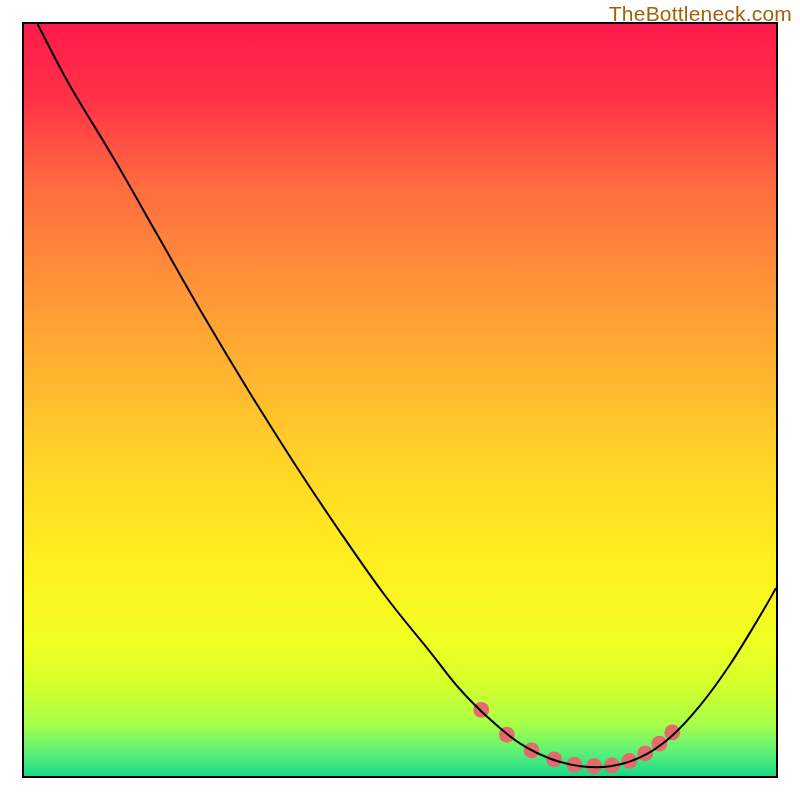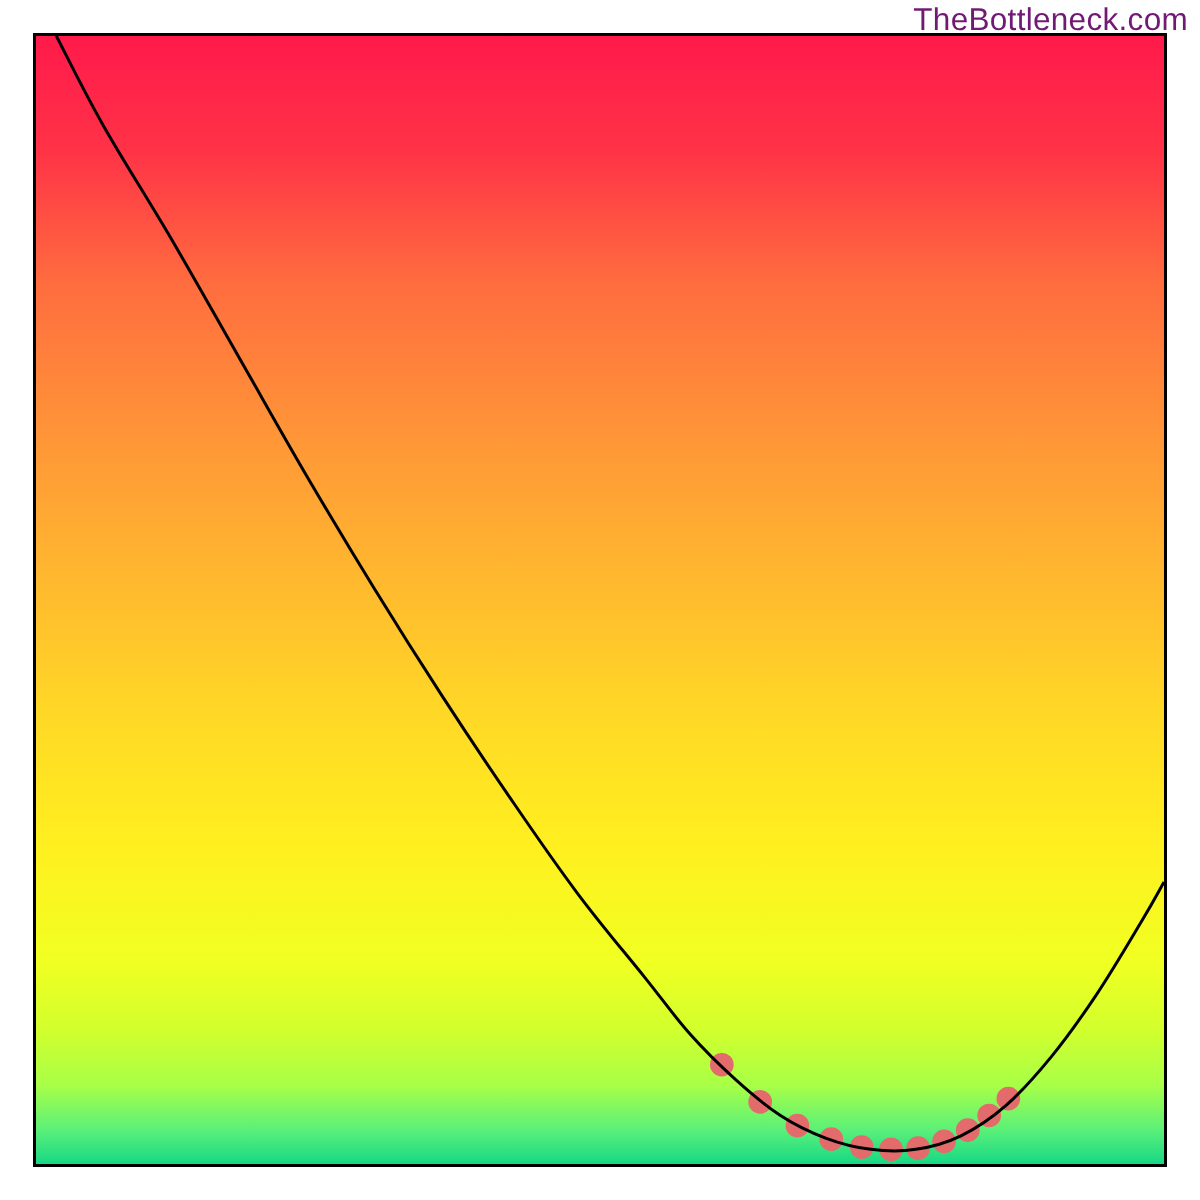--- a/index.html
+++ b/index.html
@@ -13,21 +13,21 @@
   .chart-container {
     position: relative;
     width: 800px;
     height: 800px;
     background: #ffffff;
   }
   .watermark {
     position: absolute;
     top: 2px;
     right: 8px;
-    color: #701a75;
+    color: #a16207;
     font-size: 21px;
     font-weight: 500;
     letter-spacing: 0.2px;
     z-index: 10;
   }
   .plot-area {
     position: absolute;
     left: 22px;
     top: 22px;
     width: 756px;

